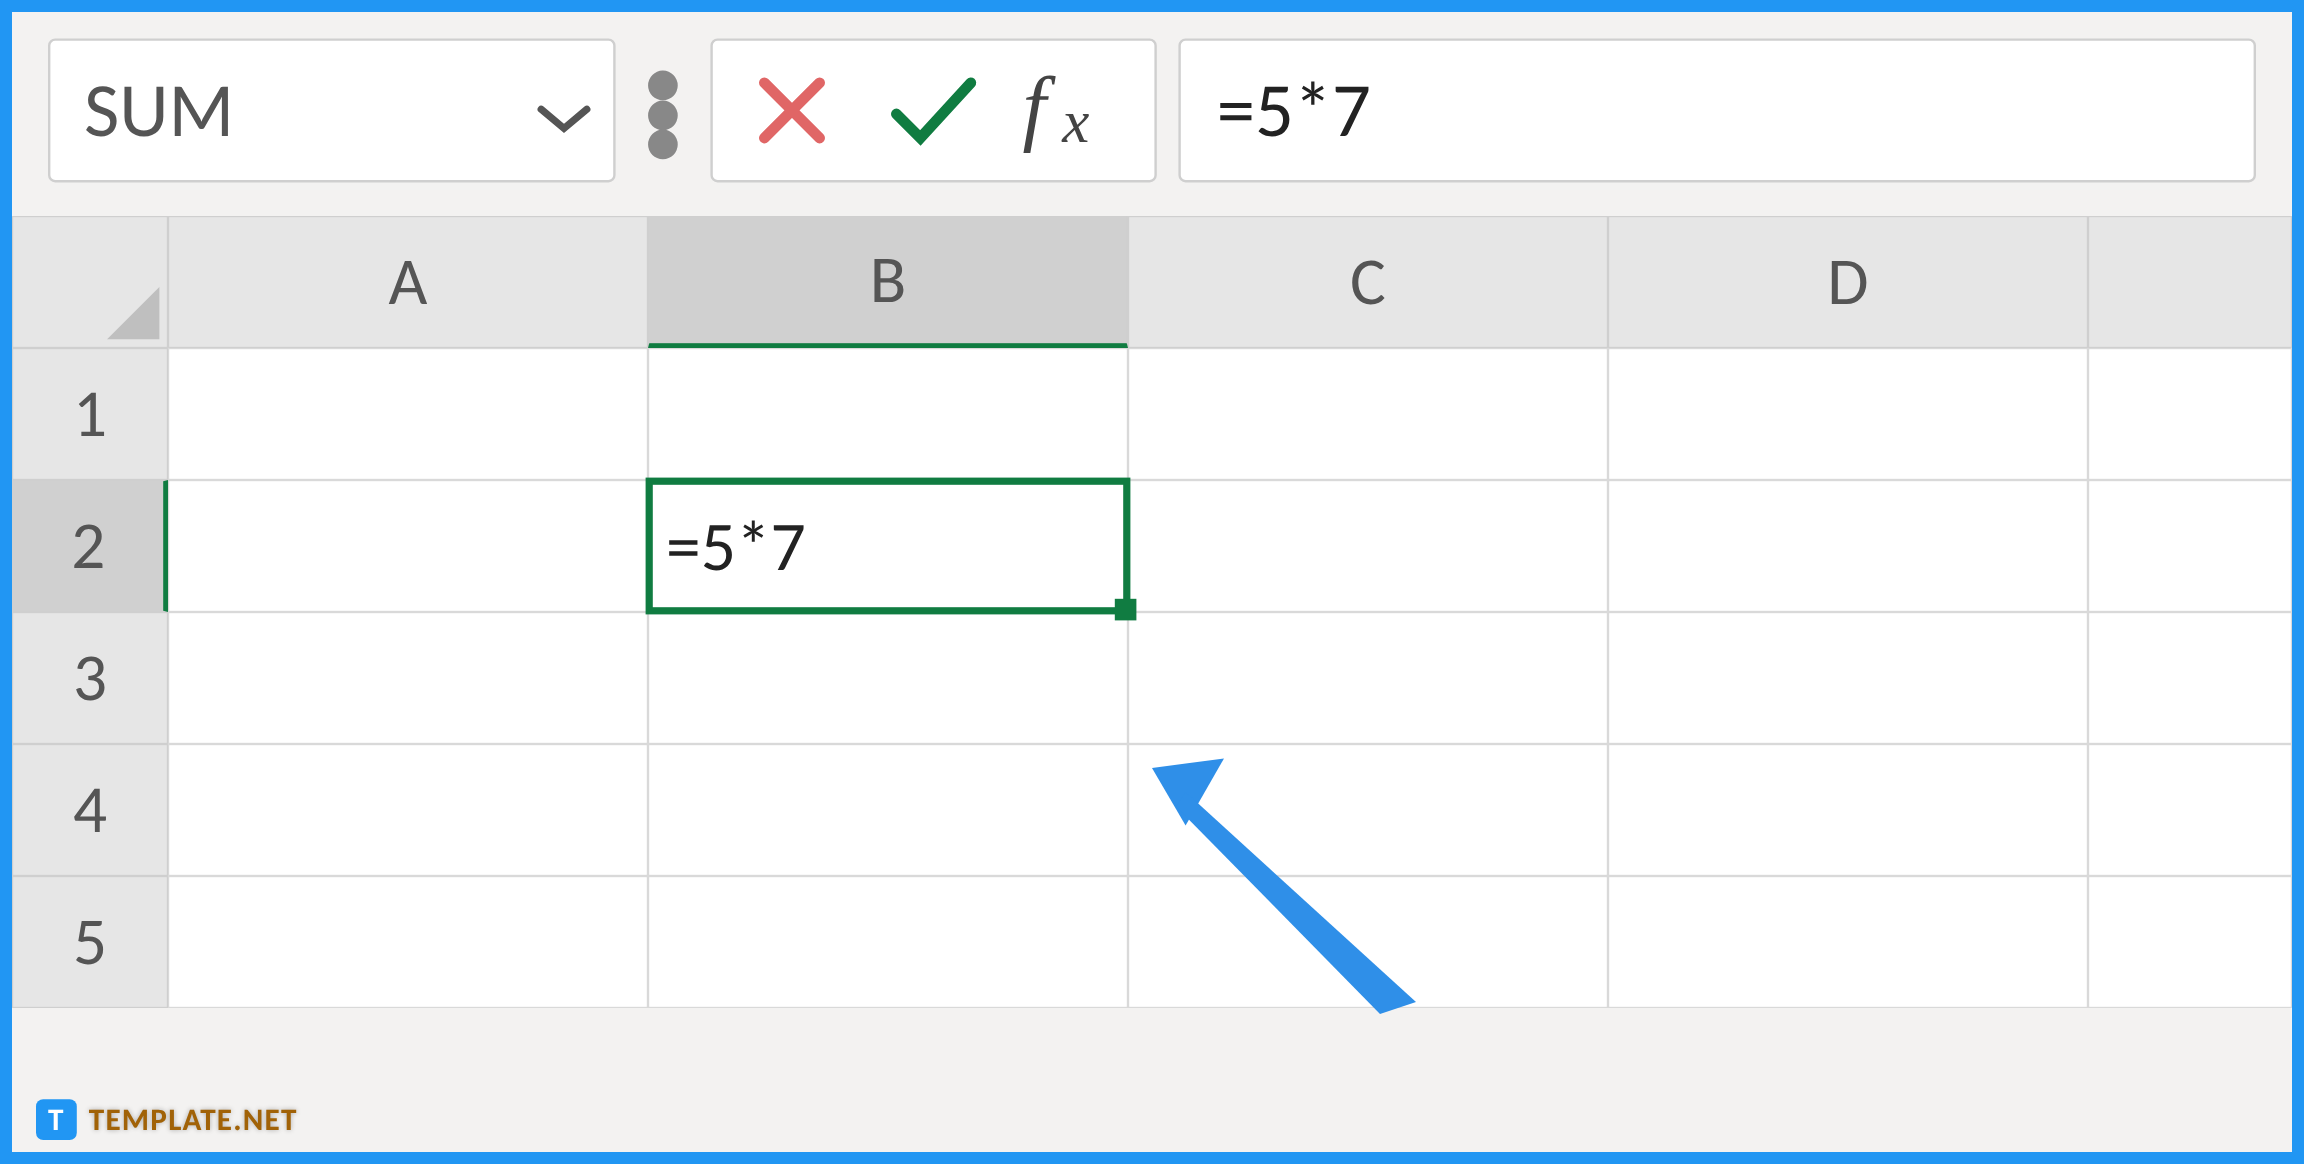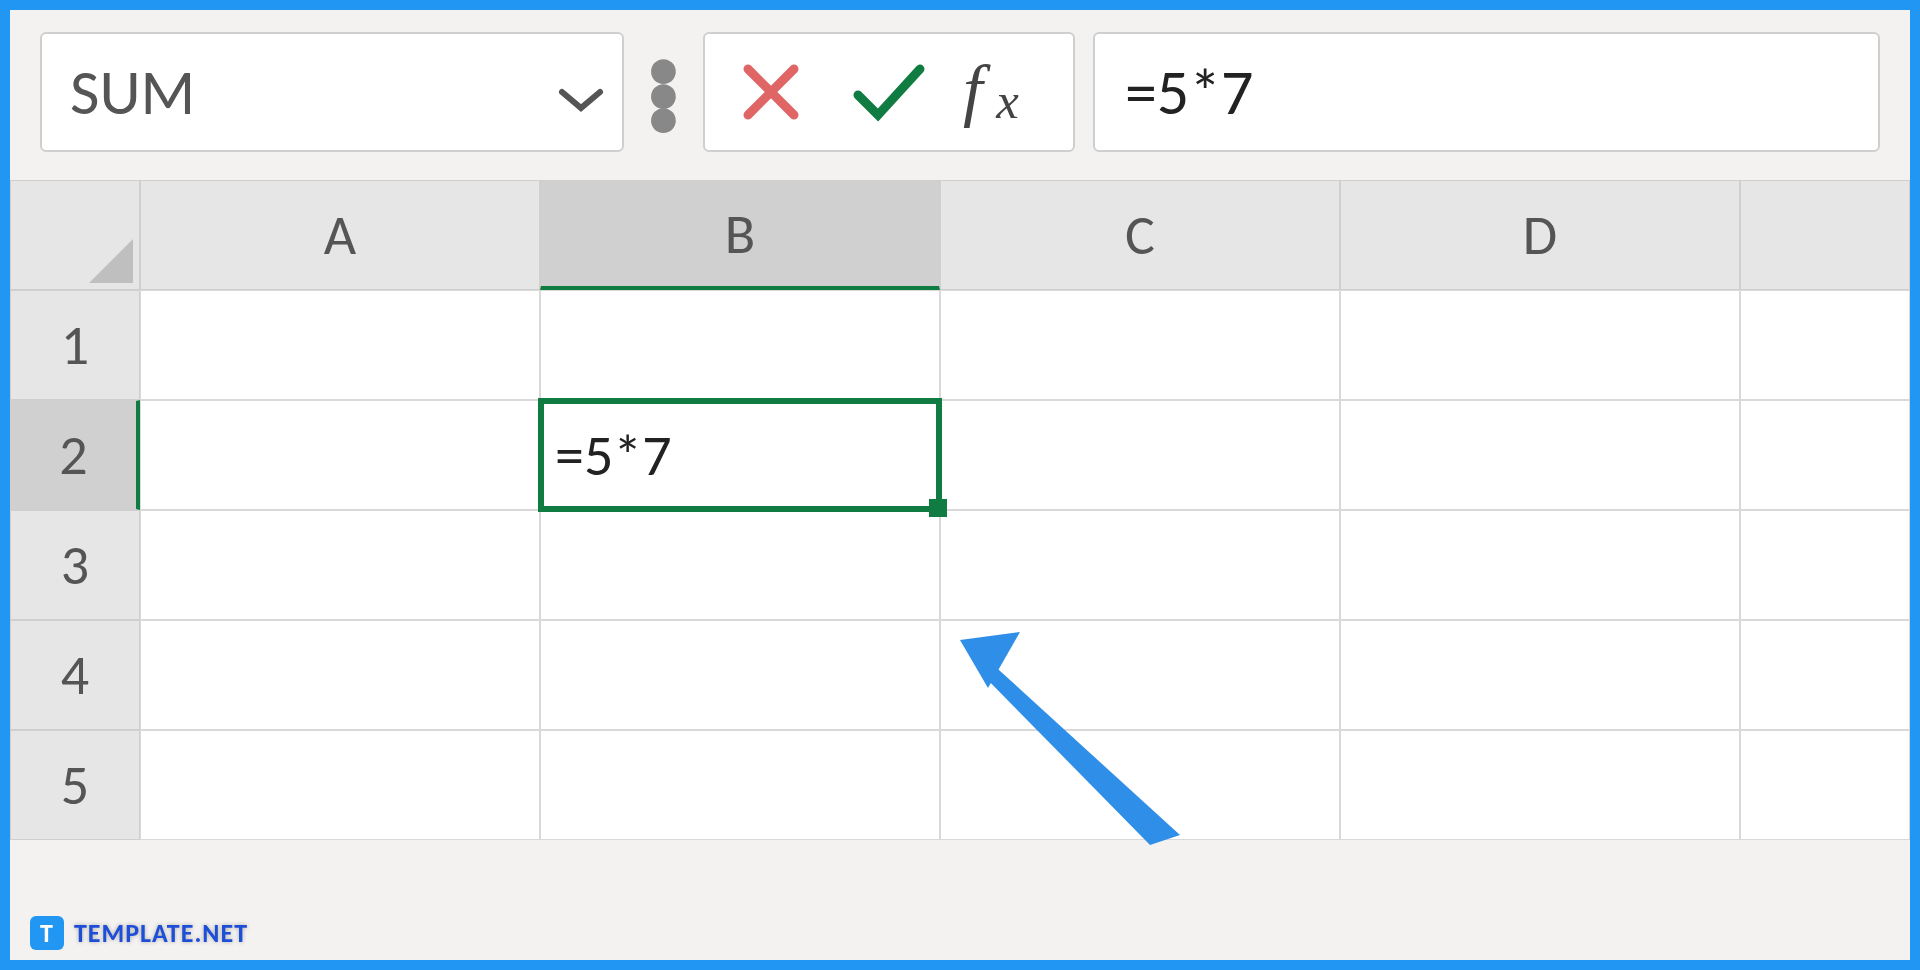--- a/index.html
+++ b/index.html
@@ -22,21 +22,21 @@
     align-items: center;
     padding: 22px 30px 12px 30px;
     gap: 18px;
     background: #f3f2f1;
   }
   .namebox {
     background: #fff;
     border: 2px solid #cfcfcf;
     border-radius: 6px;
     height: 120px;
-    width: 584px;
+    width: 473px;
     display: flex;
     align-items: center;
     padding: 0 18px 0 28px;
     font-size: 64px;
     color: #555;
     justify-content: space-between;
   }
   .namebox .chev { color: #666; }
   .vdots {
     color: #888;
@@ -139,21 +139,21 @@
     font-weight: 600;
     color: #fff;
     letter-spacing: 1px;
   }
   .watermark .badge {
     width: 34px; height: 34px; border-radius: 6px;
     background:#2196F3; color:#fff;
     display:flex;align-items:center;justify-content:center;
     font-weight:700;
   }
-  .watermark .txt { color:#1d4ed8; text-shadow: 0 0 4px rgba(0,0,0,0.3);}
+  .watermark .txt { color:#a16207; text-shadow: 0 0 4px rgba(0,0,0,0.3);}
 </style>
 </head>
 <body>
 
 <div class="outer-frame">
 
   <div class="formula-bar-row">
     <div class="namebox">
       <span>SUM</span>
       <span class="chev">

